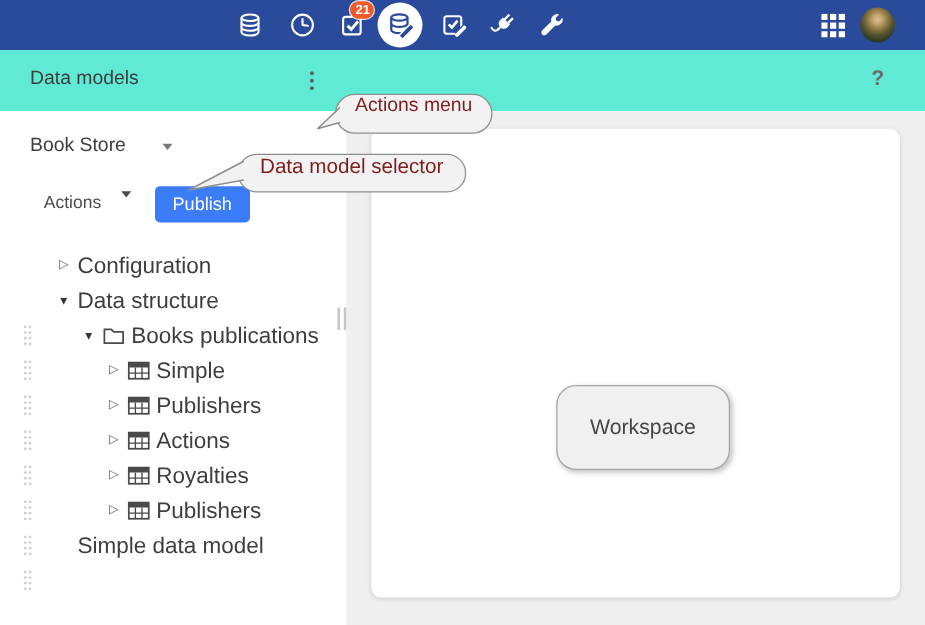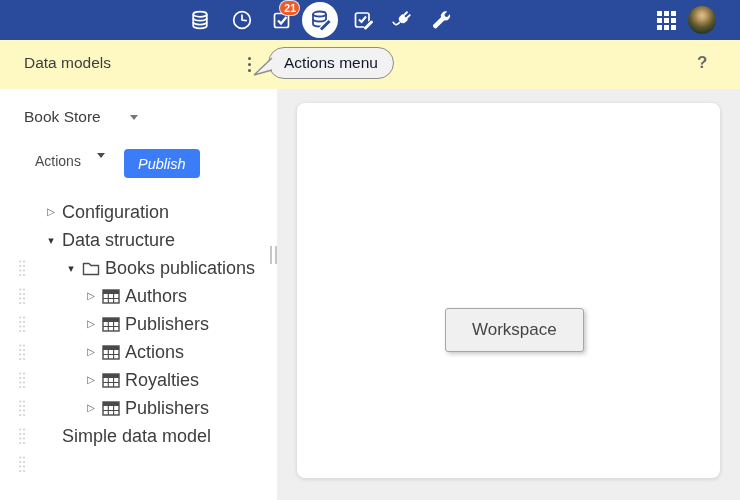--- a/index.html
+++ b/index.html
@@ -12,21 +12,21 @@
   .topbar{position:absolute;left:0;top:0;width:740px;height:40px;background:#2a4b9b;}
   .tb-btn{position:absolute;top:8px;width:24px;height:24px;background:none;border:none;padding:0;cursor:pointer;}
   .tb-circle{position:absolute;top:2px;width:36px;height:36px;border-radius:50%;background:#ffffff;
     border:none;padding:0;display:flex;align-items:center;justify-content:center;cursor:pointer;}
   .tb-badge{position:absolute;left:280px;top:1px;min-width:13px;height:14px;padding:0 3px;
     background:#f05a28;border-radius:8px;box-shadow:0 0 0 1px rgba(255,255,255,.85);
     color:#fff;font-size:10.5px;font-weight:bold;line-height:15px;text-align:right;z-index:3;}
   .avatar{position:absolute;left:688px;top:6px;width:28px;height:28px;border-radius:50%;border:none;padding:0;cursor:pointer;
     background:radial-gradient(circle at 50% 34%, #dcc18f 0%, #c5a470 16%, #947d49 33%, #5a5530 52%, #2e3c23 74%, #1b2917 100%);}
   
-  .header{position:absolute;left:0;top:40px;width:740px;height:49px;background:#fef9c3;}
+  .header{position:absolute;left:0;top:40px;width:740px;height:49px;background:#5eead4;}
   .page-title{position:absolute;left:24px;top:14px;font-size:15.5px;color:#3d3d3d;}
   .kebab{position:absolute;left:243px;top:13px;width:12px;height:22px;background:none;border:none;cursor:pointer;
     display:flex;flex-direction:column;align-items:center;justify-content:center;gap:3px;padding:0;}
   .kebab i{width:3px;height:3px;border-radius:50%;background:#5a5a5a;display:block;}
   .help{position:absolute;left:697px;top:13px;font-size:17px;font-weight:600;color:#6b6b6b;background:none;border:none;cursor:pointer;padding:0;}
   
   .content-bg{position:absolute;left:277px;top:89px;width:463px;height:411px;background:#efefef;}
   .workspace-card{position:absolute;left:20px;top:14px;width:423px;height:375px;background:#ffffff;
     border-radius:8px;box-shadow:0 1px 4px rgba(0,0,0,.14);}
   .navpane{position:absolute;left:0;top:89px;width:277px;height:411px;background:#ffffff;}
@@ -35,46 +35,46 @@
     display:flex;align-items:center;}
   .model-selector .msl{font-size:15.5px;color:#3d3d3d;}
   .caret-down{width:0;height:0;border-left:4.5px solid transparent;border-right:4.5px solid transparent;
     border-top:5.5px solid #777;display:inline-block;}
   .model-selector .caret-down{position:absolute;left:106px;top:7px;}
   
   .actions-btn{position:absolute;left:35px;top:64px;background:none;border:none;padding:0;cursor:pointer;
     display:flex;align-items:flex-start;gap:16px;font-size:14px;color:#4b4b4b;font-family:inherit;}
   .actions-btn .caret-down{border-top-color:#4b4b4b;}
   .publish-btn{position:absolute;left:124px;top:60px;height:29px;padding:0 14px;background:#3b7df8;border:none;
-    border-radius:4px;color:#ffffff;font-size:14.5px;font-family:inherit;cursor:pointer;font-style:italic;}
+    border-radius:4px;color:#ffffff;font-size:14.5px;font-family:inherit;cursor:pointer;}
   
   .tree{position:absolute;left:0;top:109px;width:277px;}
   .tree-row{position:relative;height:28px;display:flex;align-items:center;cursor:pointer;}
   .tree-row.lvl0{padding-left:44px;}
   .tree-row.lvl1{padding-left:64px;}
   .tree-row.lvl2{padding-left:84px;}
   .arrow{width:14px;margin-right:4px;text-align:center;font-family:"DejaVu Sans",sans-serif;line-height:1;}
   .arrow.collapsed{font-size:10px;color:#5f5f5f;}
   .arrow.expanded{font-size:11px;color:#333;}
   .ticon{width:18px;height:16px;margin-right:5px;display:flex;align-items:center;}
   .tlbl{font-size:18px;color:#3e3e3e;white-space:nowrap;}
   .drag-handle{position:absolute;left:18px;top:5px;width:8px;height:18px;display:block;}
   
   .pane-grip{position:absolute;left:270px;top:157px;width:3px;height:18px;
     border-left:2px solid #c6c6c6;border-right:2px solid #c6c6c6;cursor:col-resize;}
   
-  .bubble{position:absolute;background:#f2f2f2;border:1.4px solid #8d8d8d;display:flex;align-items:center;
-    color:#0f172a;z-index:50;}
+  .bubble{position:absolute;background:#f2f2f2;border:1.4px solid #8d8d8d;display:flex;
+    color:#7f1d1d;z-index:50;margin-top:28px;}
   .bubble .tail{position:absolute;}
   .bubble.speech{border-radius:16px;}
   .co-actions{left:268px;top:47px;height:30px;padding:0 15px;font-size:15.5px;}
   .co-selector{left:190px;top:95px;height:29px;padding:0 17px;font-size:16.5px;}
   .boxlabel{position:absolute;background:#f0f0f0;border:1px solid #a6a6a6;border-radius:3px;
     box-shadow:2px 2px 4px rgba(0,0,0,.22);display:flex;align-items:center;color:#454545;z-index:50;}
-  .co-workspace{left:445px;top:308px;height:34px;padding:4px 26px;font-size:17px;}
+  .co-workspace{left:445px;top:308px;height:34px;padding:16px 26px;font-size:17px;border-radius:16px;}
 </style>
 </head>
 <body>
 
 <div class="screen">
 
   <header class="topbar">
     <button class="tb-btn" style="left:188px" title="">
       <svg width="24" height="24" viewBox="0 0 24 24" fill="none" stroke="#fff" stroke-width="1.7">
         <ellipse cx="12" cy="6.2" rx="6.8" ry="2.6"></ellipse>
@@ -209,21 +209,21 @@
             <circle cx="6" cy="16" r="1.1" fill="#cfcfcf"></circle>
           </svg>
           <span class="arrow collapsed">▷</span>
           <span class="ticon">
             <svg width="18" height="15" viewBox="0 0 18 15">
               <rect x="1" y="1" width="16" height="13" fill="none" stroke="#4a4a4a" stroke-width="1.4"></rect>
               <rect x="1" y="1" width="16" height="4" fill="#4a4a4a"></rect>
               <path d="M6.3 5 V14 M11.6 5 V14 M1 9.5 H17" stroke="#4a4a4a" stroke-width="1.1" fill="none"></path>
             </svg>
           </span>
-          <span class="tlbl">Authors</span>
+          <span class="tlbl">Simple</span>
         </div>
         <div class="tree-row lvl2">
           <svg class="drag-handle" viewBox="0 0 8 18">
             <circle cx="2.2" cy="2.5" r="1.1" fill="#cfcfcf"></circle>
             <circle cx="6" cy="2.5" r="1.1" fill="#cfcfcf"></circle>
             <circle cx="2.2" cy="7" r="1.1" fill="#cfcfcf"></circle>
             <circle cx="6" cy="7" r="1.1" fill="#cfcfcf"></circle>
             <circle cx="2.2" cy="11.5" r="1.1" fill="#cfcfcf"></circle>
             <circle cx="6" cy="11.5" r="1.1" fill="#cfcfcf"></circle>
             <circle cx="2.2" cy="16" r="1.1" fill="#cfcfcf"></circle>
@@ -335,18 +335,24 @@
 
   </nav>
 
   <div class="bubble speech co-actions">
     <svg class="tail" style="left:-16px;top:7px" width="20" height="24" viewBox="0 0 20 24">
       <path d="M19 3 L1 20 L19 15" fill="#f2f2f2" stroke="#8d8d8d" stroke-width="1.3"></path>
     </svg>
     <span>Actions menu</span>
   </div>
 
+  <div class="bubble speech co-selector">
+    <svg class="tail" style="left:-41px;top:2px" width="46" height="30" viewBox="0 0 46 30">
+      <path d="M45 3 L1 26 L45 18" fill="#f2f2f2" stroke="#8d8d8d" stroke-width="1.3"></path>
+    </svg>
+    <span>Data model selector</span>
+  </div>
 
   <div class="boxlabel co-workspace">
     <span>Workspace</span>
   </div>
 
 </div>
 
 </body></html>

